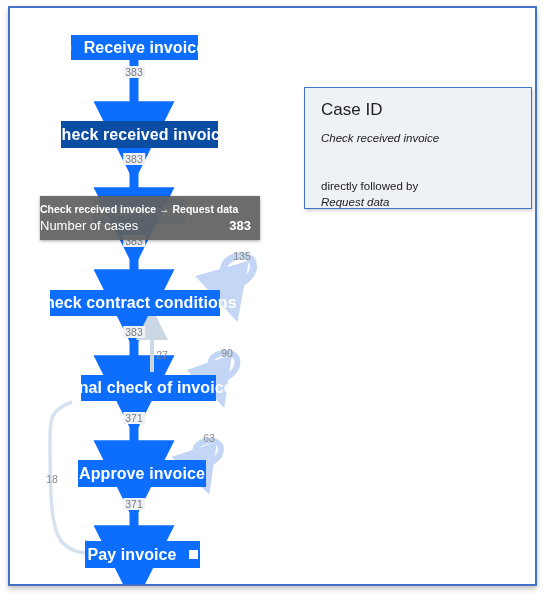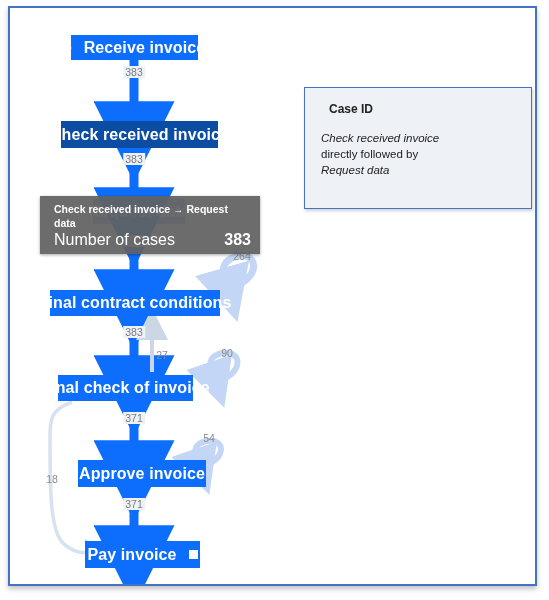--- a/index.html
+++ b/index.html
@@ -37,41 +37,41 @@
     position:absolute;z-index:6;font-size:10.5px;color:#7b7b7b;
     background:#eef2f7;padding:0 2px;line-height:12px;
     transform:translate(-50%,0);white-space:nowrap;
   }
   .elabel.plain{background:transparent;color:#8a8a8a;}
 
   
   #tooltip{
     position:absolute;left:30px;top:188px;width:220px;
     background:rgba(97,97,97,.93);color:#ffffff;
-    padding:6px 9px 7px 14px;box-sizing:border-box;z-index:20;
+    padding:6px 9px 7px 0;box-sizing:border-box;z-index:20;
     box-shadow:0 1px 3px rgba(0,0,0,.35);
   }
   #tooltip .tt-title{font-size:10.5px;font-weight:bold;line-height:14px;}
   #tooltip .tt-row{
     display:flex;justify-content:space-between;align-items:baseline;
-    margin-top:3px;font-size:16px;line-height:14px;
+    margin-top:3px;font-size:13px;line-height:14px;
   }
   #tooltip .tt-val{font-weight:bold;}
 
   
   #panel{
     position:absolute;left:294px;top:79px;width:228px;height:122px;
     background:#eef1f6;border:1px solid #4472c4;box-sizing:border-box;
     padding:14px 16px;z-index:15;
     box-shadow:1px 2px 3px rgba(120,120,120,.35);
   }
-  #panel .p-title{font-size:12px;font-weight:bold;color:#222;line-height:15px;margin-left:8px;}
+  #panel .p-title{font-size:17px;font-weight:normal;color:#222;line-height:15px;}
   #panel .p-body{margin-top:13px;font-size:11.5px;color:#222;line-height:16px;}
   #panel .p-body .it{font-style:italic;}
-  #panel .p-body .bd{font-weight:normal;}
+  #panel .p-body .bd{font-weight:normal;margin-top:32px;}
 </style>
 </head>
 <body>
 
 <div id="frame">
   <div id="canvas">
 
     <svg class="edges" viewBox="0 0 529 580" xmlns="http://www.w3.org/2000/svg">
       <defs>
         <marker id="ah" markerWidth="9" markerHeight="9" refX="1.2" refY="4.5" orient="auto">
@@ -132,47 +132,47 @@
 
       <g>
         <line x1="124" y1="478" x2="124" y2="495" stroke="#0d6efd" stroke-width="9"></line>
         <path d="M124,495 L124,528" stroke="#0d6efd" stroke-width="9" marker-end="url(#ah)"></path>
       </g>
     </svg>
 
     <div class="elabel" style="left:124px;top:58px">383</div>
     <div class="elabel" style="left:124px;top:145px">383</div>
     <div class="elabel" style="left:124px;top:227px">383</div>
-    <div class="elabel plain" style="left:232px;top:242px">264</div>
+    <div class="elabel plain" style="left:232px;top:242px">135</div>
     <div class="elabel" style="left:124px;top:318px">383</div>
     <div class="elabel plain" style="left:152px;top:341px">27</div>
     <div class="elabel plain" style="left:217px;top:339px">90</div>
     <div class="elabel" style="left:124px;top:404px">371</div>
     <div class="elabel plain" style="left:42px;top:465px">18</div>
-    <div class="elabel plain" style="left:199px;top:424px">54</div>
+    <div class="elabel plain" style="left:199px;top:424px">63</div>
     <div class="elabel" style="left:124px;top:490px">371</div>
 
     <div class="node" style="left:61px;top:27px;width:127px;height:25px">
       <span class="ico play"></span>
       <span>Receive invoice</span>
     </div>
 
     <div class="node dark" style="left:51px;top:113px;width:157px;height:27px">
       <span>Check received invoice</span>
     </div>
 
     <div class="node" style="left:83px;top:191px;width:92px;height:25px;background:#1d76e8;opacity:.55">
       <span>Request data</span>
     </div>
 
     <div class="node" style="left:40px;top:282px;width:170px;height:26px">
-      <span>Final contract conditions</span>
-    </div>
-
-    <div class="node" style="left:48px;top:367px;width:135px;height:26px">
+      <span>Check contract conditions</span>
+    </div>
+
+    <div class="node" style="left:71px;top:367px;width:135px;height:26px">
       <span>Final check of invoice</span>
     </div>
 
     <div class="node" style="left:68px;top:452px;width:128px;height:27px">
       <span>Approve invoice</span>
     </div>
 
     <div class="node" style="left:75px;top:533px;width:115px;height:27px">
       <span>Pay invoice</span>
       <span class="ico stop"></span>

